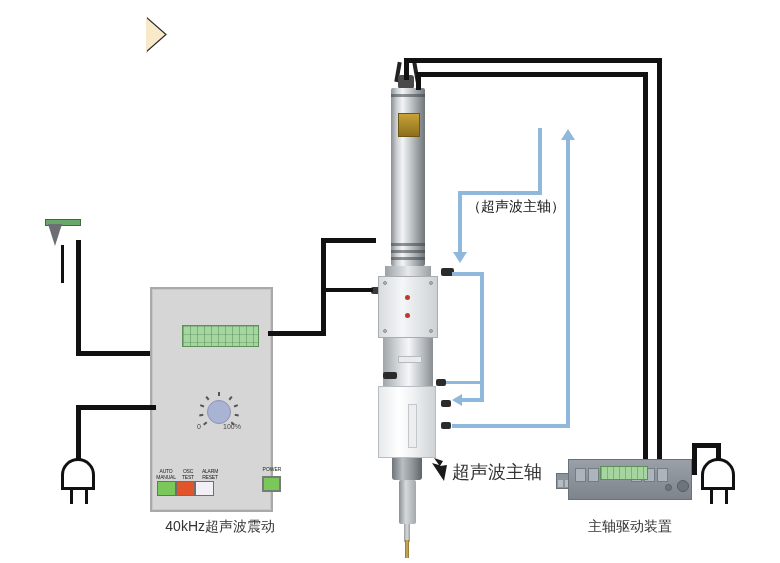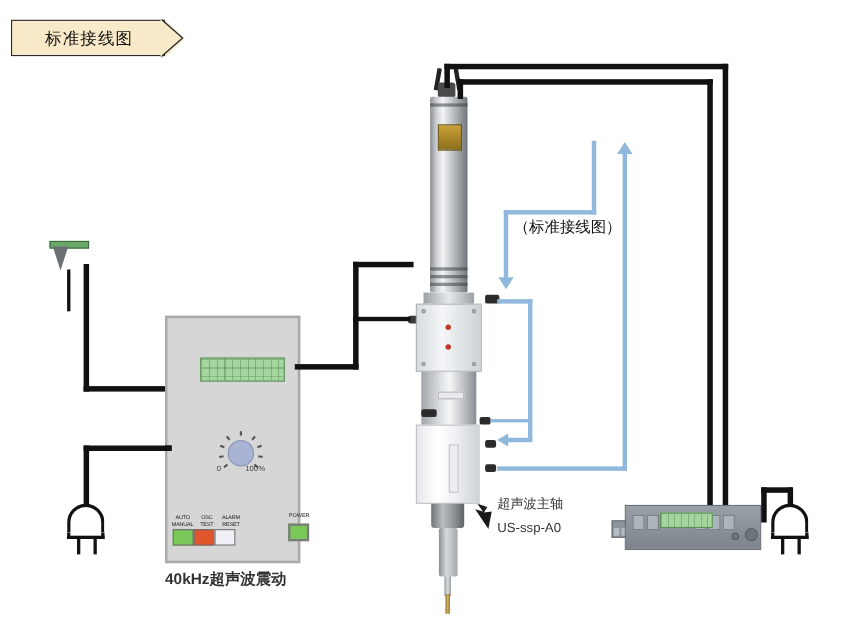--- a/index.html
+++ b/index.html
@@ -67,21 +67,21 @@
   .knob-tick{position:absolute;width:2px;height:4px;background:#555;transform-origin:50% 20px;}
   #knob-scale{left:195px;top:392px;width:48px;height:44px;}
   #knob-min{position:absolute;left:2px;top:31px;font-size:7px;color:#444;}
   #knob-max{position:absolute;left:28px;top:31px;font-size:7px;color:#444;}
 
   .btn-lamp{position:absolute;width:19px;height:15px;border:1px solid #6e6e6e;box-sizing:border-box;}
   .btn-cap{position:absolute;font-size:5px;line-height:5.5px;color:#222;text-align:center;width:22px;letter-spacing:-.2px;}
   #power-lamp{left:262px;top:476px;width:19px;height:16px;background:#7ac85a;border:2px solid #7a7a7a;box-sizing:border-box;}
   #power-cap{left:259px;top:466px;width:26px;font-size:5px;color:#222;text-align:center;}
 
-  #gen-caption{left:150px;top:518px;width:125px;text-align:left;font-size:14px;color:#333;font-weight:bold;}
+  #gen-caption{left:150px;top:518px;width:125px;text-align:right;font-size:14px;color:#333;}
 
   
   .plug-body{position:absolute;width:34px;height:26px;border:3px solid #111;border-bottom:none;
     border-radius:17px 17px 0 0;background:#fff;box-sizing:border-box;}
   .plug-base{position:absolute;width:34px;height:6px;border:3px solid #111;border-top:none;background:#fff;box-sizing:border-box;}
   .plug-pin{position:absolute;width:3px;height:14px;background:#111;}
 
   
   #spindle-top-cap{left:398px;top:75px;width:16px;height:14px;background:#4a4a4a;border-radius:3px;}
   #spindle-upper{
@@ -149,21 +149,21 @@
     left:456px;top:196px;width:120px;text-align:center;
     font-size:14px;color:#111;line-height:21px;
   }
 
   
   .arrow-down{position:absolute;width:0;height:0;border-left:7px solid transparent;border-right:7px solid transparent;border-top:11px solid #8fb8dc;}
   .arrow-up{position:absolute;width:0;height:0;border-left:7px solid transparent;border-right:7px solid transparent;border-bottom:11px solid #8fb8dc;}
   .arrow-left{position:absolute;width:0;height:0;border-top:6px solid transparent;border-bottom:6px solid transparent;border-right:10px solid #8fb8dc;}
 
   
-  #spindle-callout{left:452px;top:447px;width:130px;font-size:12px;color:#333;line-height:22px;}
+  #spindle-callout{left:452px;top:461px;width:130px;font-size:18px;color:#333;line-height:22px;}
   #callout-arrow{left:428px;top:457px;}
 
   
   #drive-unit{
     left:568px;top:459px;width:124px;height:41px;
     background:linear-gradient(to bottom,#9aa0a8,#7d848c);
     border:1px solid #6b7178;box-sizing:border-box;
   }
   #drive-display{
     left:600px;top:466px;width:48px;height:14px;background:#a5d6a0;border:1px solid #5d8f58;box-sizing:border-box;
@@ -172,24 +172,20 @@
   .drive-btn{position:absolute;width:11px;height:14px;background:#aeb4bb;border:1px solid #767c83;box-sizing:border-box;}
   #drive-side{left:556px;top:473px;width:16px;height:16px;background:#8c939b;border:1px solid #6b7178;box-sizing:border-box;}
   .drive-knob{position:absolute;border-radius:50%;background:#6d747c;border:1px solid #565d64;box-sizing:border-box;}
   #drive-caption{left:570px;top:518px;width:120px;text-align:center;font-size:14px;color:#333;}
 </style>
 </head>
 <body>
 
 <div class="stage">
 
-  <div class="abs" id="title-banner">
-    <div class="tip"></div>
-    <div id="title-text">标准接线图</div>
-  </div>
   <svg class="abs" style="left:146px;top:17px;" width="24" height="36">
     <path d="M0,0 L20,17.5 L0,35" fill="#f8e9c8" stroke="#2a2a2a" stroke-width="1.2"></path>
     <line x1="0" y1="0" x2="0" y2="35" stroke="#f8e9c8" stroke-width="2"></line>
   </svg>
 
   <div class="abs" id="transducer-cap"></div>
   <div class="abs" id="transducer-body"></div>
   <div class="abs" id="transducer-stem"></div>
 
   <div class="abs wire" style="left:76px;top:240px;width:5px;height:116px;"></div>
@@ -310,29 +306,28 @@
   <div class="abs hose" style="left:460px;top:398px;width:24px;height:4px;"></div>
   <div class="abs arrow-left" style="left:452px;top:394px;"></div>
 
   <div class="abs hose" style="left:452px;top:424px;width:118px;height:4px;"></div>
   <div class="abs hose" style="left:566px;top:140px;width:4px;height:288px;"></div>
   <div class="abs arrow-up" style="left:561px;top:129px;"></div>
 
   <div class="abs hose" style="left:446px;top:381px;width:36px;height:3px;"></div>
 
   <div class="abs" id="cooling-note">
-    <div>（标准接线图）</div>
+    <div>（超声波主轴）</div>
   </div>
 
   <svg class="abs" id="callout-arrow" width="22" height="26">
     <path d="M16,24 L4,6 L11,8 L6,1 L15,4 L12,9 L19,8 Z" fill="#1a1a1a"></path>
   </svg>
   <div class="abs" id="spindle-callout">
     <div>超声波主轴</div>
-    <div>US-ssp-A0</div>
   </div>
 
   <div class="abs" id="drive-side">
     <div style="position:absolute;left:1px;top:6px;width:5px;height:7px;background:#b6bcc3;"></div>
     <div style="position:absolute;left:8px;top:6px;width:5px;height:7px;background:#b6bcc3;"></div>
   </div>
   <div class="abs" id="drive-unit">
     <div class="drive-btn" style="left:6px;top:8px;"></div>
     <div class="drive-btn" style="left:19px;top:8px;"></div>
     <div class="drive-btn" style="left:62px;top:8px;"></div>
@@ -347,14 +342,15 @@
   <div class="abs wire" style="left:692px;top:443px;width:28px;height:5px;"></div>
   <div class="abs wire" style="left:716px;top:443px;width:5px;height:18px;"></div>
 
   <div class="abs" style="left:0;top:0;width:0;height:0;">
     <div class="plug-body" style="left:701px;top:458px;"></div>
     <div class="plug-base" style="left:701px;top:484px;"></div>
     <div class="plug-pin" style="left:710px;top:490px;"></div>
     <div class="plug-pin" style="left:725px;top:490px;"></div>
   </div>
 
+  <div class="abs" id="drive-caption">主轴驱动装置</div>
 
 </div>
 
 </body></html>

